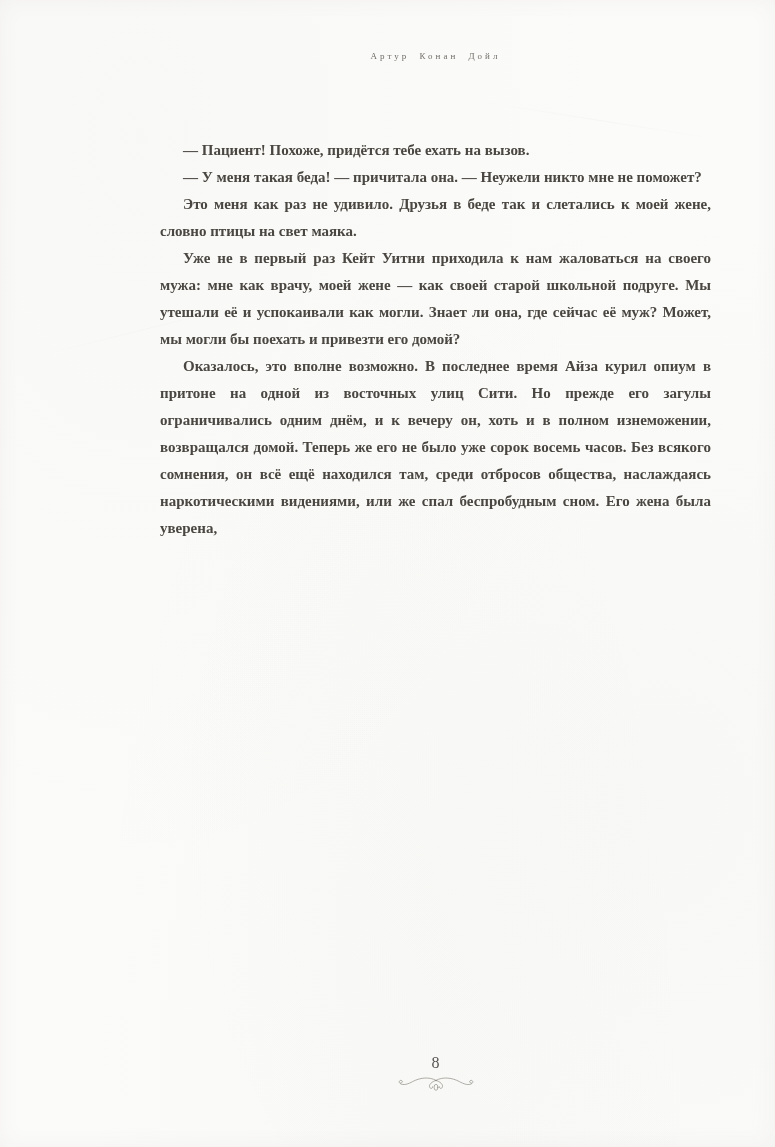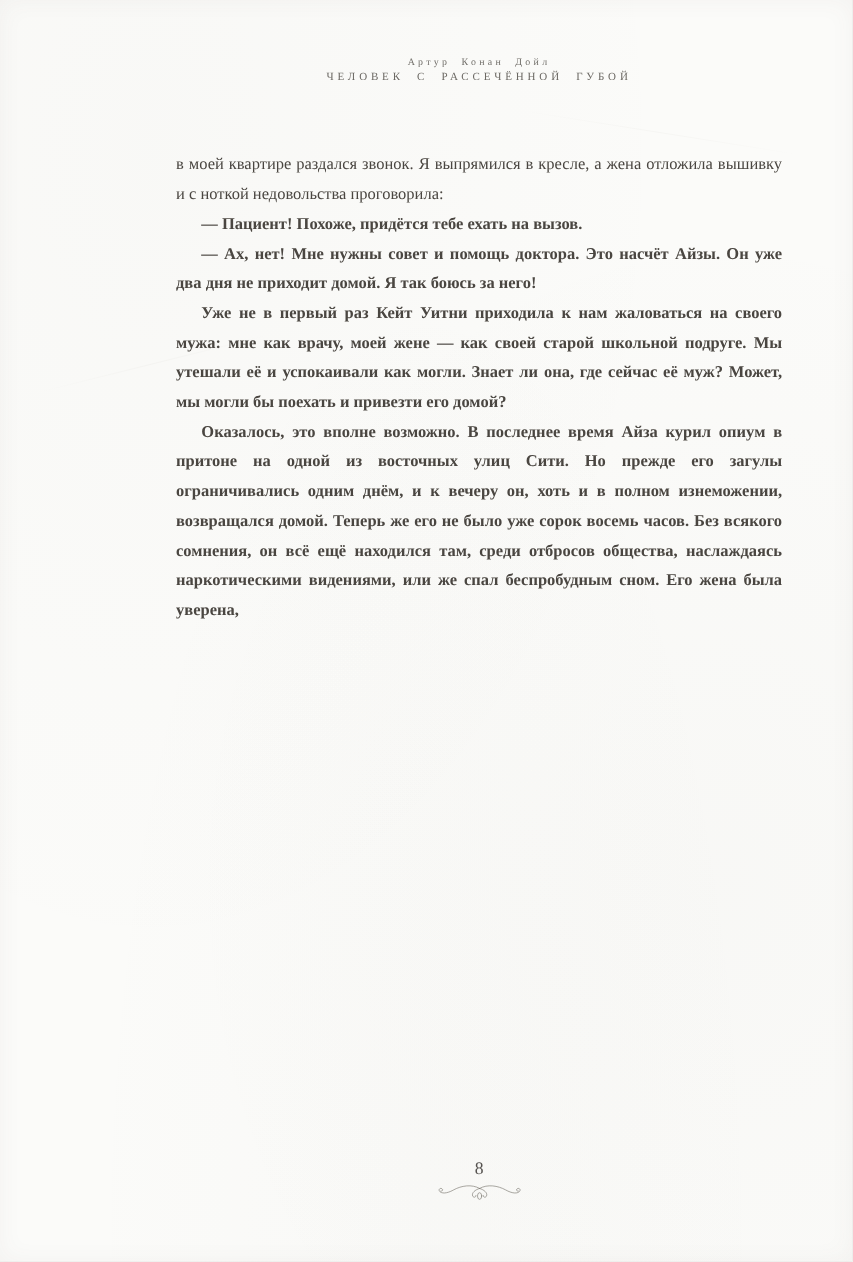--- a/index.html
+++ b/index.html
@@ -110,28 +110,27 @@
 <body>
 
 <div class="page">
   <div class="crease c1"></div>
   <div class="crease c2"></div>
 
   <div class="content-col">
 
     <div class="running-head">
       <div class="author">Артур Конан Дойл</div>
-      <div class="book-title">ЧЕЛОВЕК С РАССЕЧЁННОЙ ГУБОЙ</div>
     </div>
 
     <div class="text-body">
 
-    <p class="para">в моей квартире раздался звонок. Я выпрямился в кресле, а жена отложила вышивку и с ноткой недовольства проговорила:</p>
         <p class="para indent">— Пациент! Похоже, придётся тебе ехать на вызов.</p>
-        <p class="para indent">— Ах, нет! Мне нужны совет и помощь доктора. Это насчёт Айзы. Он уже два дня не приходит домой. Я так боюсь за него!</p>
+        <p class="para indent">— У меня такая беда! — причитала она. — Неужели никто мне не поможет?</p>
+        <p class="para indent">Это меня как раз не удивило. Друзья в беде так и слетались к моей жене, словно птицы на свет маяка.</p>
         <p class="para indent">Уже не в первый раз Кейт Уитни приходила к нам жаловаться на своего мужа: мне как врачу, моей жене — как своей старой школьной подруге. Мы утешали её и успокаивали как могли. Знает ли она, где сейчас её муж? Может, мы могли бы поехать и привезти его домой?</p>
         <p class="para indent">Оказалось, это вполне возможно. В последнее время Айза курил опиум в притоне на одной из восточных улиц Сити. Но прежде его загулы ограничивались одним днём, и к вечеру он, хоть и в полном изнеможении, возвращался домой. Теперь же его не было уже сорок восемь часов. Без всякого сомнения, он всё ещё находился там, среди отбросов общества, наслаждаясь наркотическими видениями, или же спал беспробудным сном. Его жена была уверена,</p>
       </div>
 
     <div class="footer">
       <span class="page-number">8</span>
       <svg class="flourish" viewBox="0 0 140 34" aria-hidden="true">
 
         <path d="M70,11 C58,4 42,7 31,13 C24,17 15,20 10,16 C7,13.5 9.5,9.5 13,11.5 C15,12.7 14,15.5 11.5,15"></path>
 

